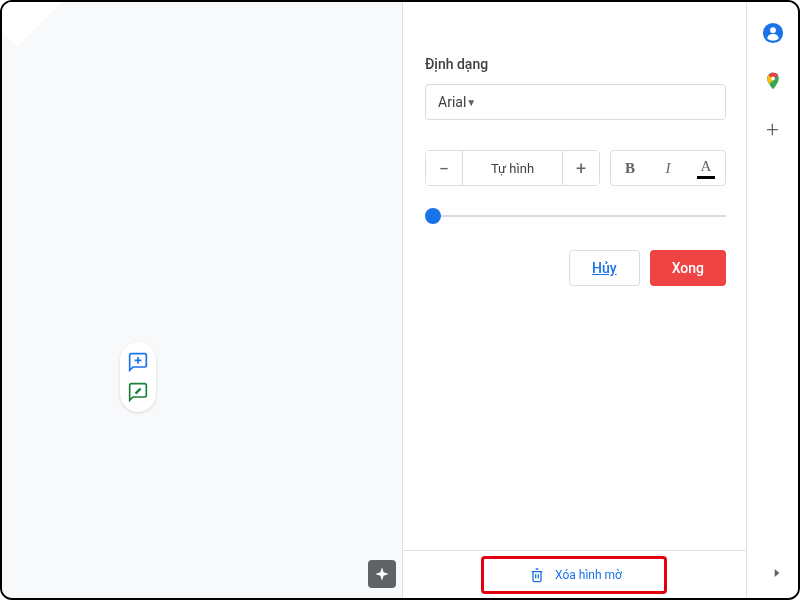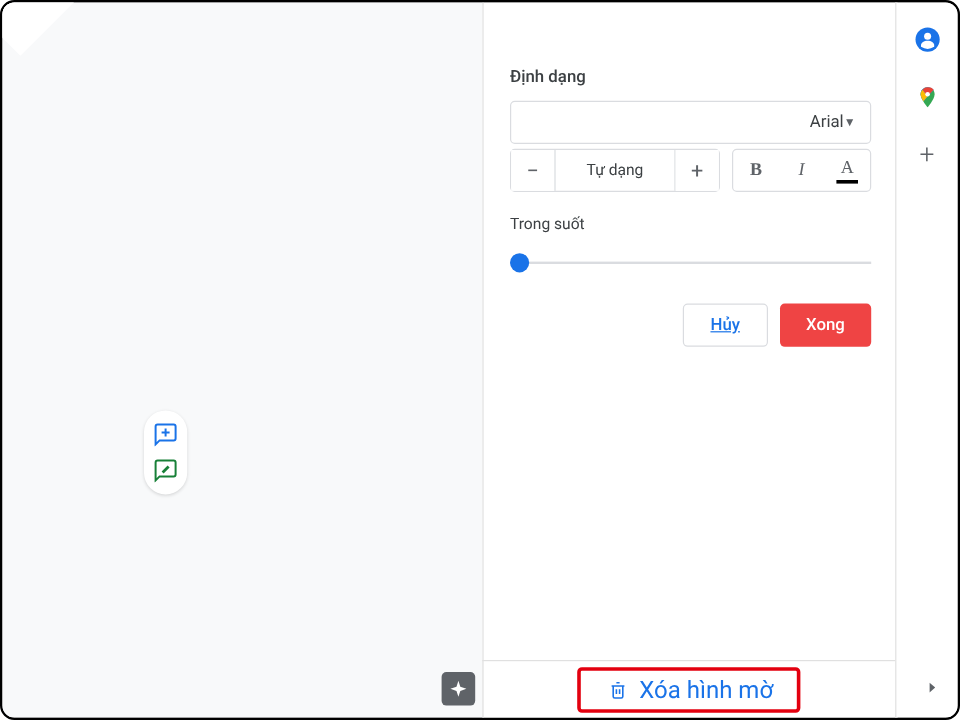--- a/index.html
+++ b/index.html
@@ -10,21 +10,21 @@
 
 .side-tools { position: absolute; left: 118px; top: 340px; display: flex; flex-direction: column; gap: 2px; background: #fff; border-radius: 18px; padding: 6px 4px; box-shadow: 0 1px 3px rgba(0,0,0,0.15); }
 .side-tools .tool { width: 28px; height: 28px; display: flex; align-items: center; justify-content: center; cursor: pointer; border-radius: 4px; }
 
 .explore-btn { position: absolute; left: 366px; bottom: 10px; width: 28px; height: 28px; background: #5f6368; border-radius: 4px; display: flex; align-items: center; justify-content: center; cursor: pointer; }
 
 .panel { position: absolute; left: 400px; top: 0; width: 346px; height: 596px; border-left: 1px solid #e0e0e0; padding: 22px 22px 0 22px; background: #fff; }
 
 .panel h3 { font-size: 14px; font-weight: 500; color: #3c4043; margin-bottom: 12px; margin-top: 32px; }
 
-.select-row { border: 1px solid #dadce0; border-radius: 4px; height: 36px; display: flex; align-items: center; padding: 0 12px; justify-content: flex-end; cursor: pointer; margin-bottom: 4px; }
+.select-row { border: 1px solid #dadce0; border-radius: 4px; height: 36px; display: flex; align-items: center; padding: 0 12px; justify-content: flex-start; cursor: pointer; margin-bottom: 30px; }
 .select-row span { font-size: 14px; color: #3c4043; }
 .select-row .caret { color: #5f6368; font-size: 10px; }
 
 .controls-row { display: flex; gap: 10px; margin-bottom: 20px; }
 .stepper { display: flex; border: 1px solid #dadce0; border-radius: 4px; height: 36px; flex: 1; }
 .stepper button { width: 36px; border: none; background: #fff; cursor: pointer; font-size: 18px; color: #5f6368; }
 .stepper .val { flex: 1; display: flex; align-items: center; justify-content: center; font-size: 13px; color: #3c4043; border-left: 1px solid #dadce0; border-right: 1px solid #dadce0; }
 .fmt-group { display: flex; border: 1px solid #dadce0; border-radius: 4px; height: 36px; }
 .fmt-group .fbtn { width: 38px; display: flex; align-items: center; justify-content: center; cursor: pointer; color: #5f6368; font-size: 15px; }
 .fmt-group .fbtn.bold { font-weight: 700; font-family: 'Times New Roman', serif; }
@@ -44,21 +44,21 @@
 .radio-opt.sel .rc { border-color: #1a73e8; }
 .radio-opt.sel .rc::after { content: ''; width: 8px; height: 8px; background: #1a73e8; border-radius: 50%; }
 .radio-opt span { font-size: 14px; color: #3c4043; }
 
 .btn-row { display: flex; gap: 10px; justify-content: flex-end; }
 .btn { height: 36px; padding: 0 22px; border-radius: 4px; font-size: 14px; font-weight: 500; cursor: pointer; display: flex; align-items: center; }
 .btn.cancel { border: 1px solid #dadce0; background: #fff; color: #1a73e8; text-decoration: underline; }
 .btn.done { border: none; background: #ef4444; color: #fff; }
 
 .footer { position: absolute; left: 400px; bottom: 0; width: 346px; height: 48px; border-top: 1px solid #e0e0e0; border-left: 1px solid #e0e0e0; display: flex; align-items: center; justify-content: center; background: #fff; }
-.delete-btn { display: flex; align-items: center; gap: 10px; color: #1a73e8; font-size: 20px; cursor: pointer; padding: 6px 14px; }
+.delete-btn { display: flex; align-items: center; gap: 10px; color: #1a73e8; font-size: 12px; cursor: pointer; padding: 6px 14px; }
 .highlight-box { position: absolute; border: 3px solid #e3000f; border-radius: 4px; pointer-events: none; }
 
 .right-rail { position: absolute; right: 0; top: 0; width: 52px; height: 596px; border-left: 1px solid #e0e0e0; display: flex; flex-direction: column; align-items: center; padding-top: 20px; gap: 26px; background: #fff; }
 .rail-icon { width: 22px; height: 22px; cursor: pointer; display: flex; align-items: center; justify-content: center; }
 .rail-expand { position: absolute; bottom: 14px; right: 14px; cursor: pointer; color: #5f6368; }
 </style>
 </head>
 <body>
 
 <div class="canvas-area"></div>
@@ -88,34 +88,33 @@
   <h3>Định dạng</h3>
 
   <div class="select-row">
     <span>Arial</span>
     <span class="caret">▼</span>
   </div>
 
   <div class="controls-row">
     <div class="stepper">
       <button>−</button>
-      <div class="val">Tự dạng</div>
+      <div class="val">Tự hình</div>
       <button>+</button>
     </div>
     <div class="fmt-group">
       <div class="fbtn bold">B</div>
       <div class="fbtn italic">I</div>
       <div class="fbtn color">
         <span style="font-family:'Times New Roman',serif">A</span>
           <div class="bar"></div>
       </div>
     </div>
   </div>
 
-  <div class="label2">Trong suốt</div>
   <div class="slider-wrap">
     <div class="slider-track"></div>
     <div class="slider-thumb"></div>
   </div>
 
 
   <div class="btn-row">
     <div class="btn cancel">Hủy</div>
     <div class="btn done">Xong</div>
   </div>

